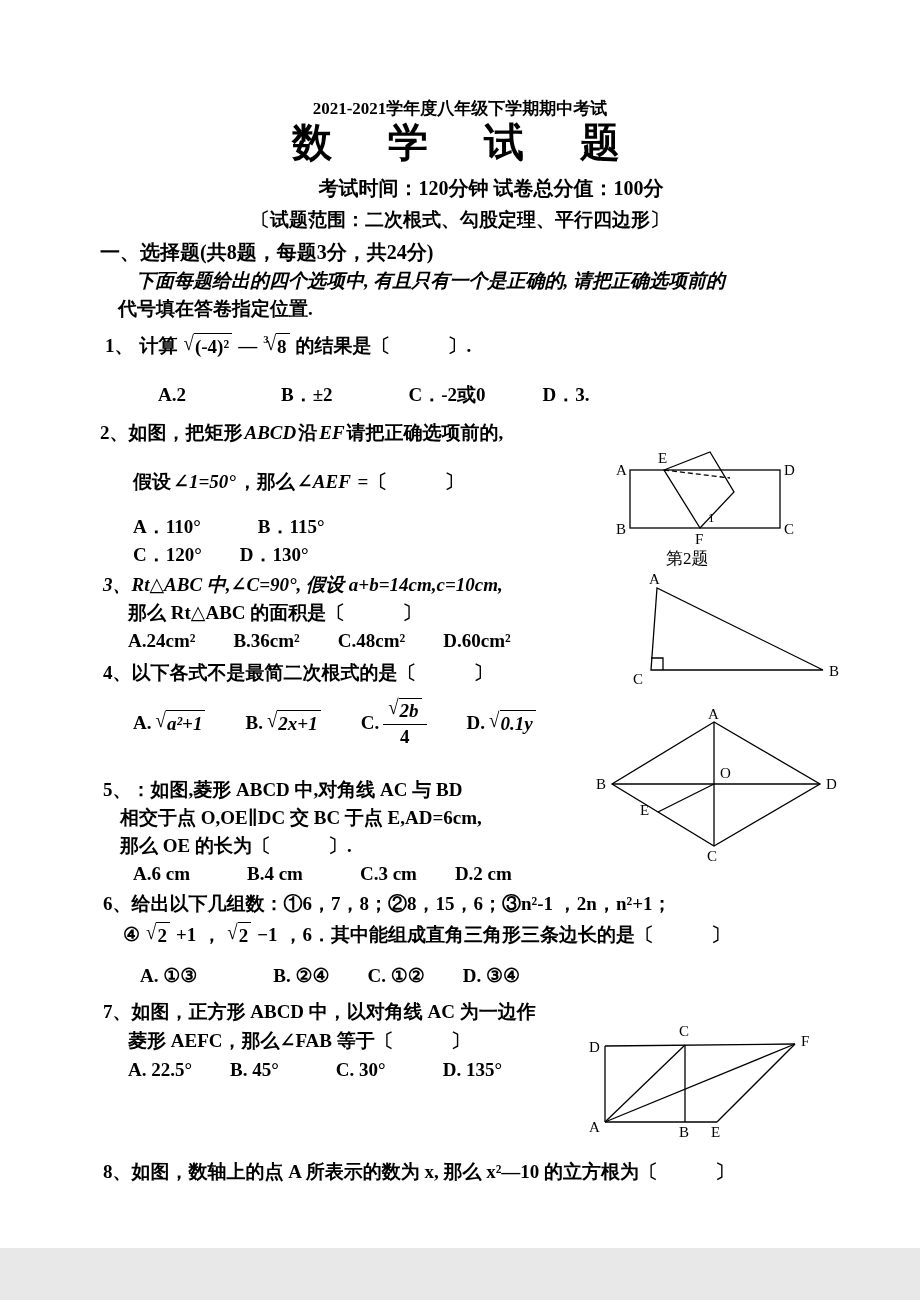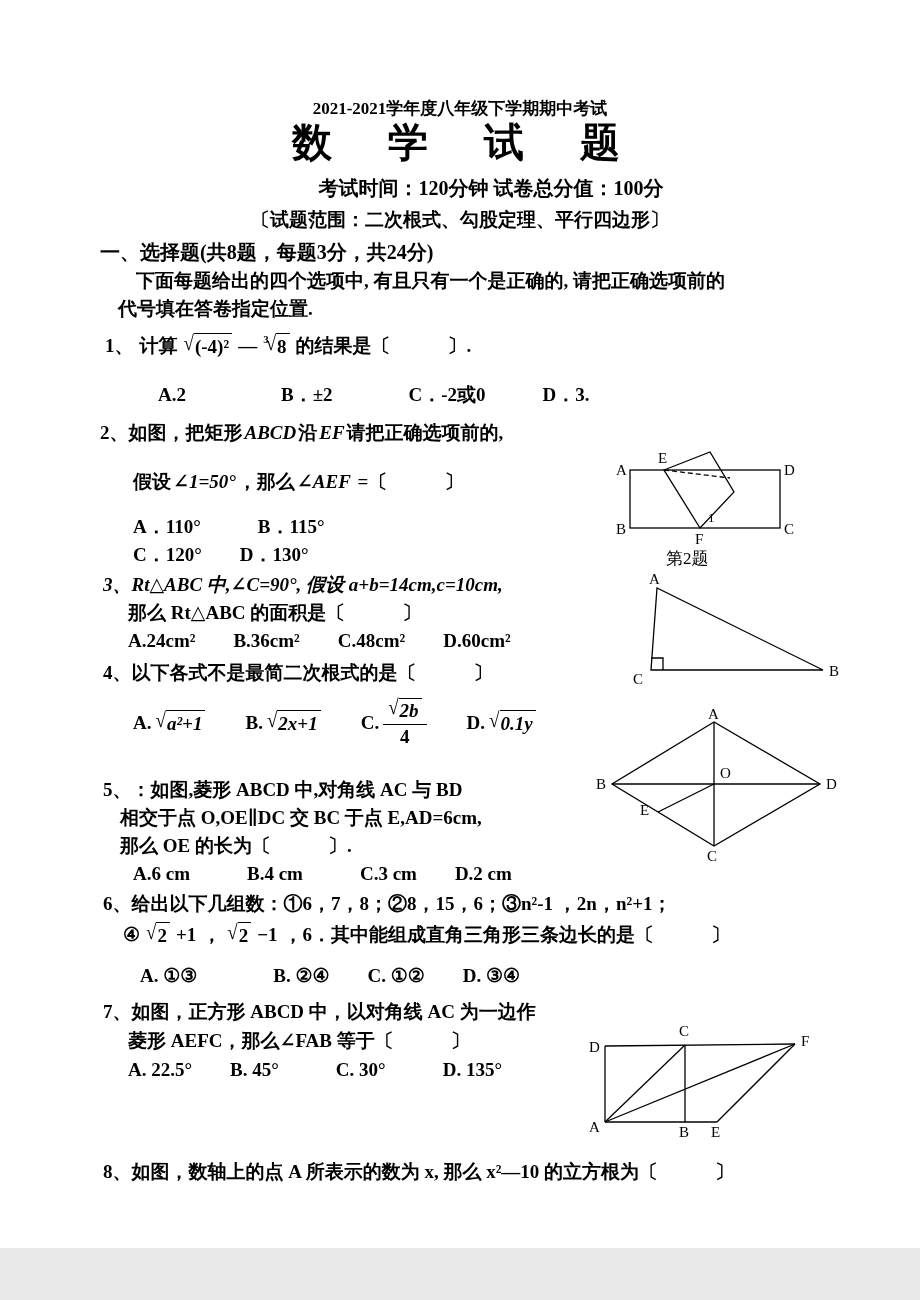--- a/index.html
+++ b/index.html
@@ -40,21 +40,21 @@
 <body>
 
 <div class="page">
 
   <div class="line center hdr" style="top:98px;">2021-2021学年度八年级下学期期中考试</div>
   <div class="line center title" style="top:118px;">数　学　试　题</div>
   <div class="line center info" style="top:176px;padding-left:31px;">考试时间：120分钟 试卷总分值：100分</div>
   <div class="line center scope" style="top:208px;">〔试题范围：二次根式、勾股定理、平行四边形〕</div>
 
   <div class="line section" style="left:100px; top:240px;">一、选择题(共8题，每题3分，共24分)</div>
-  <div class="line" style="left:136px; top:269px;">下面每题给出的四个选项中, 有且只有一个是正确的, 请把正确选项前的</div>
+  <div class="line" style="left:136px; top:269px;font-style:italic;">下面每题给出的四个选项中, 有且只有一个是正确的, 请把正确选项前的</div>
   <div class="line" style="left:118px; top:297px;">代号填在答卷指定位置.</div>
 
   <div class="line frow" style="left:105px; top:333px;">
     <span>1、</span>
     <span>计算</span>
     <span class="rad">
         <span class="rsign">√</span>
         <span class="rbody">(-4)²</span>
       </span>
     <span>—</span>

